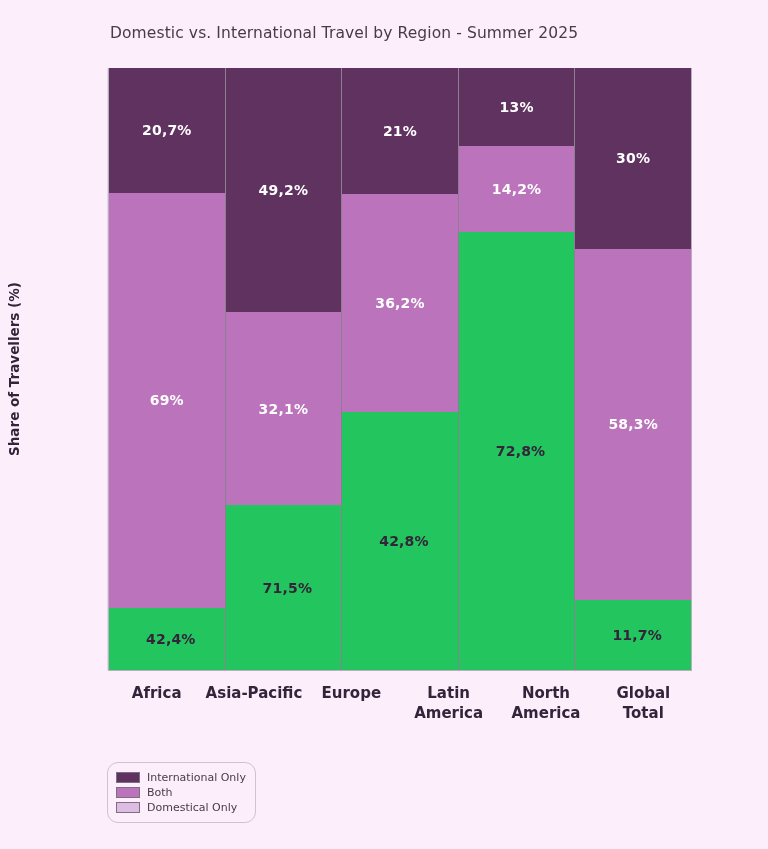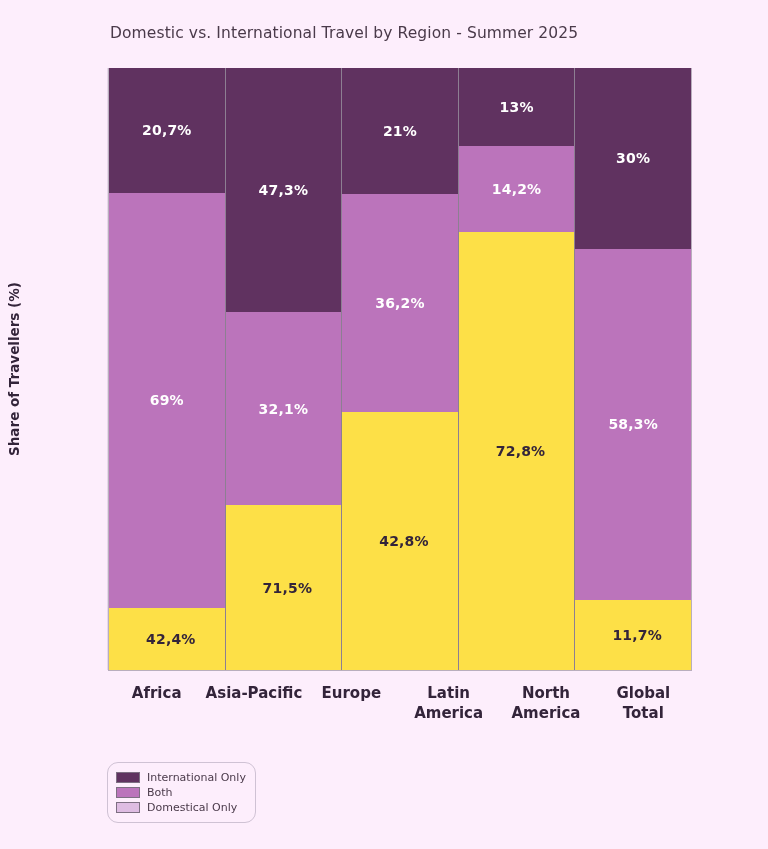--- a/index.html
+++ b/index.html
@@ -79,21 +79,21 @@
     position: relative;
   }
   .segment .seg-label {
     font-size: 14px;
     font-weight: bold;
     letter-spacing: 0.2px;
     white-space: nowrap;
   }
   .seg-intl { background: #603260; }
   .seg-both { background: #bb74bb; }
-  .seg-dom  { background: #fde047; padding-left: 8px; }
+  .seg-dom  { background: #22c55e; padding-left: 8px; }
 
   .seg-intl .seg-label,
   .seg-both .seg-label { color: #ffffff; }
   .seg-dom  .seg-label { color: #33243a; }
 
   
   #plot-baseline {
     position: absolute;
     left: 108px;
     top: 670px;
@@ -180,21 +180,21 @@
       </div>
       <div class="segment seg-both" style="flex: 0 0 69%;">
         <span class="seg-label">69%</span>
       </div>
       <div class="segment seg-dom" style="flex: 0 0 10.3%;">
         <span class="seg-label">42,4%</span>
       </div>
     </div>
     <div class="bar-column">
       <div class="segment seg-intl" style="flex: 0 0 40.5594%;">
-        <span class="seg-label">47,3%</span>
+        <span class="seg-label">49,2%</span>
       </div>
       <div class="segment seg-both" style="flex: 0 0 32.0679%;">
         <span class="seg-label">32,1%</span>
       </div>
       <div class="segment seg-dom" style="flex: 0 0 27.3726%;">
         <span class="seg-label">71,5%</span>
       </div>
     </div>
     <div class="bar-column">
       <div class="segment seg-intl" style="flex: 0 0 21%;">

